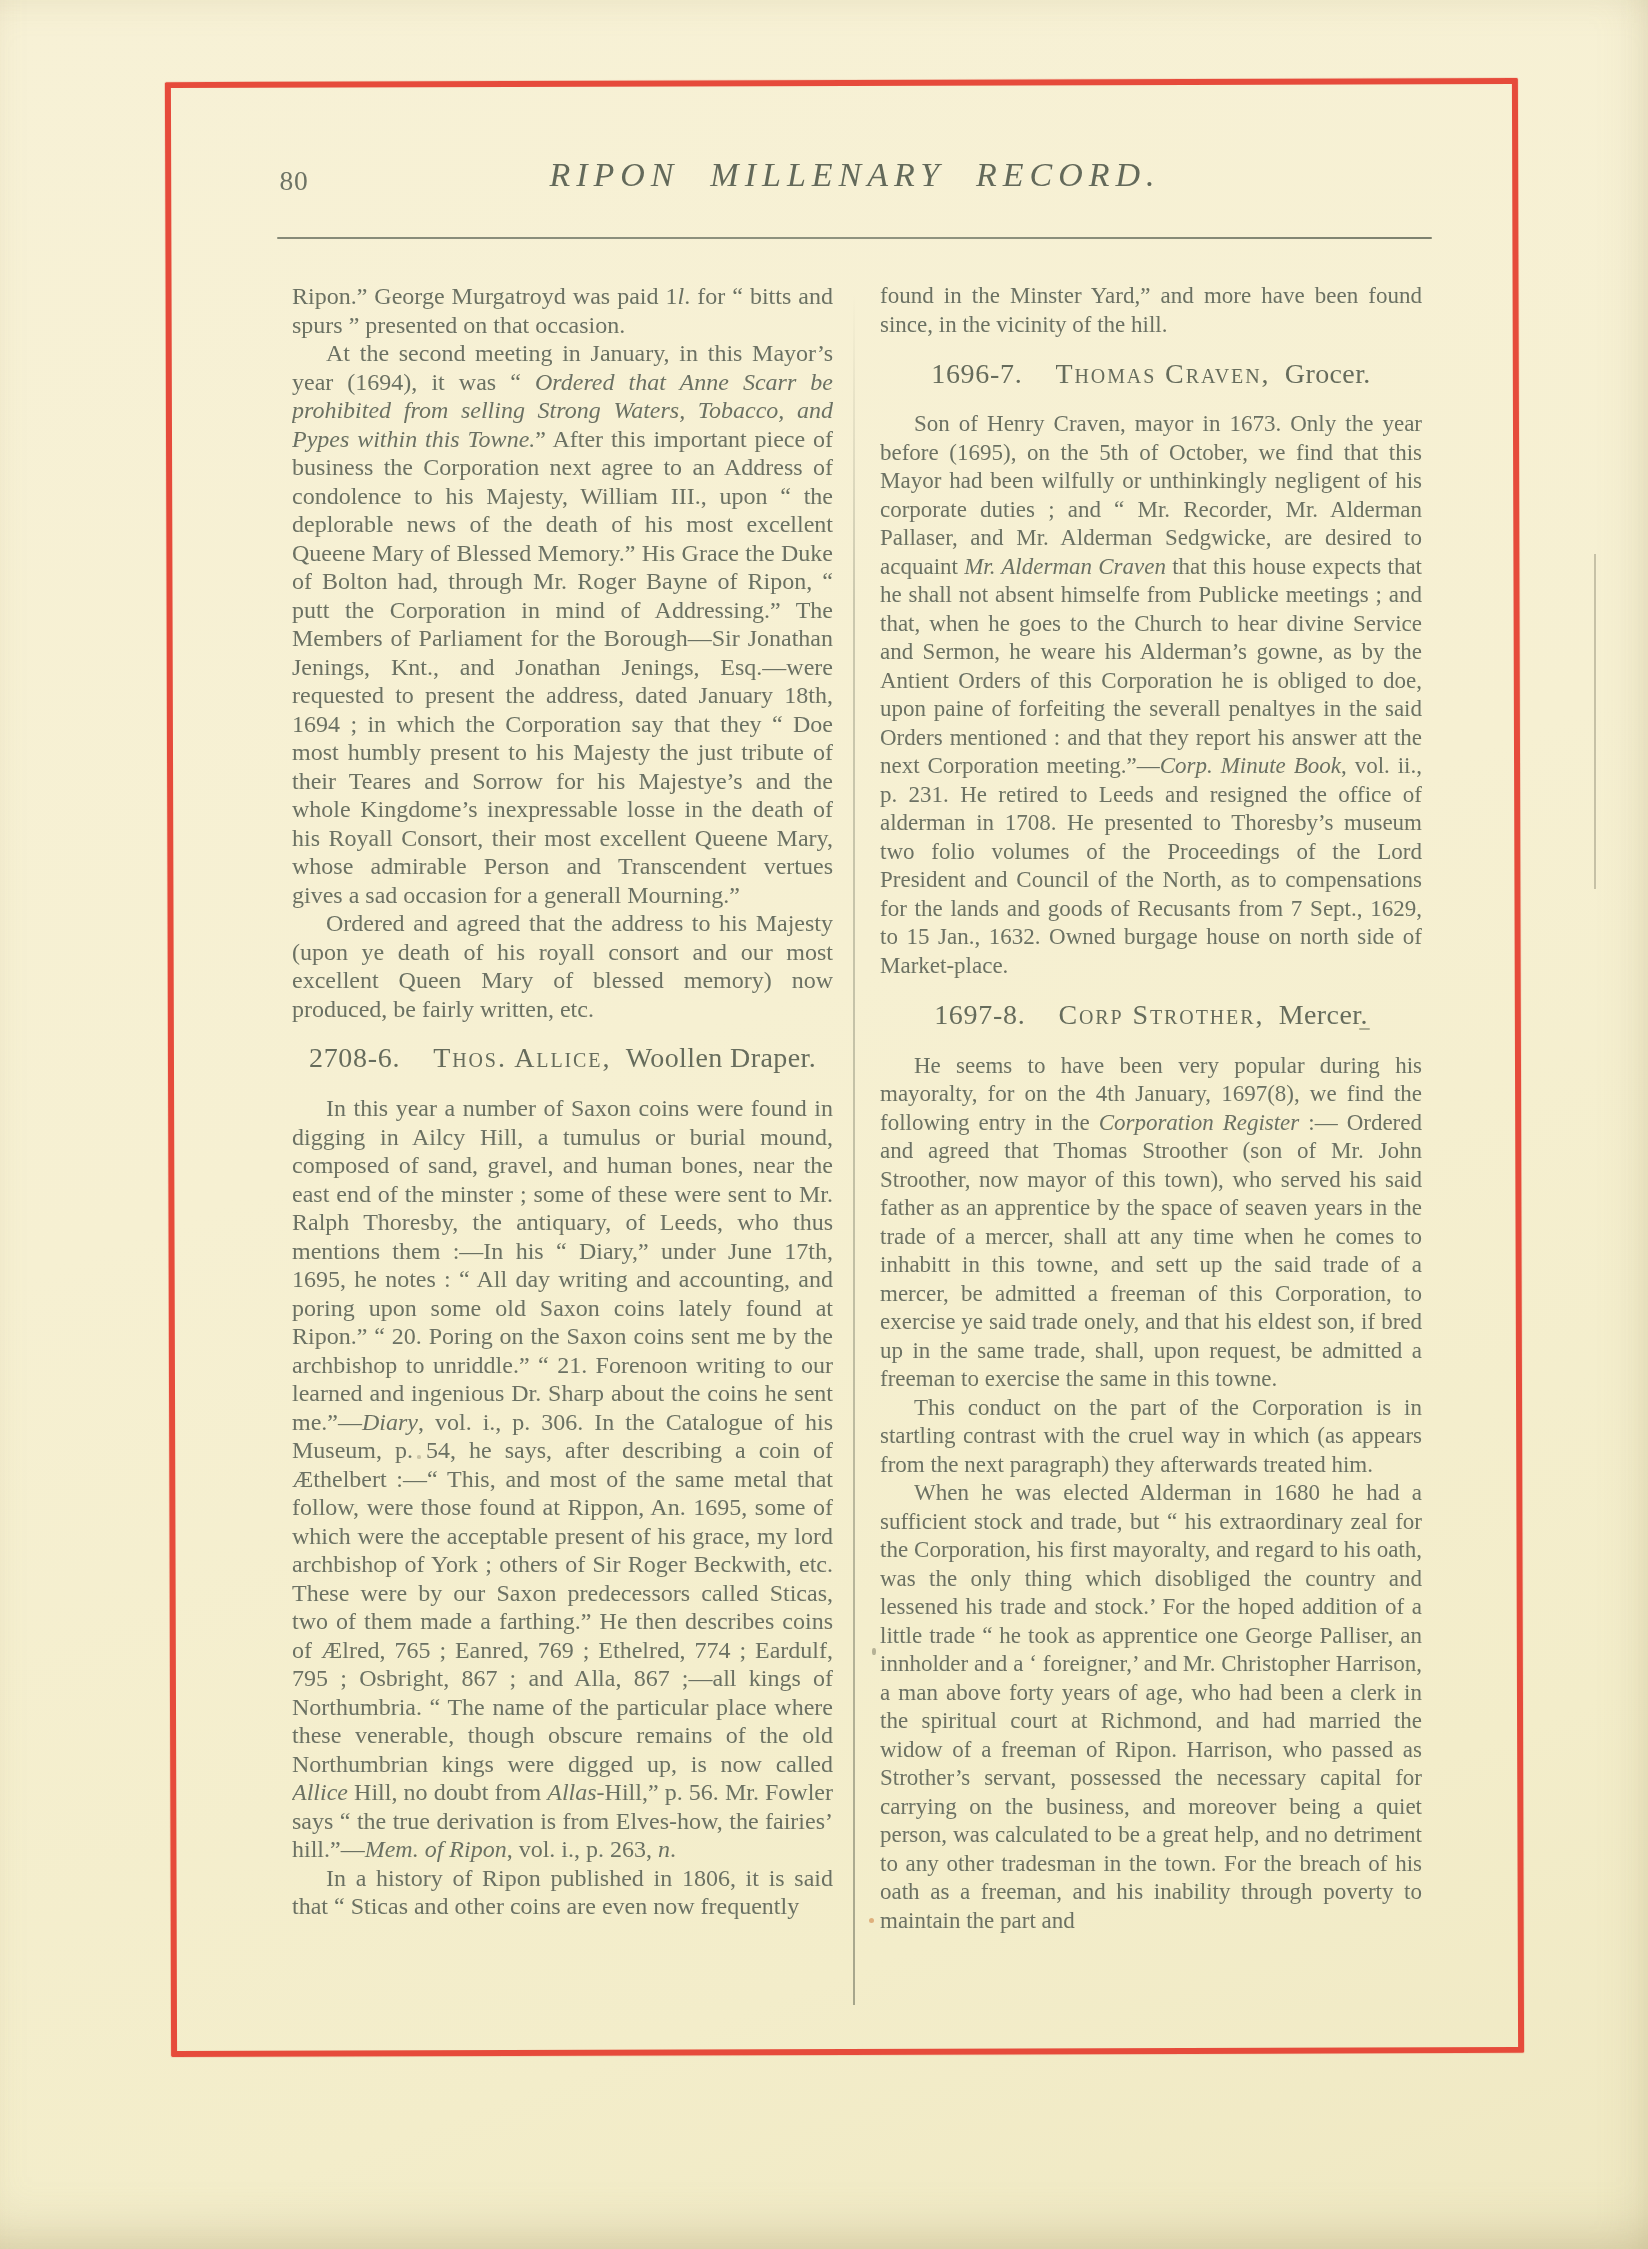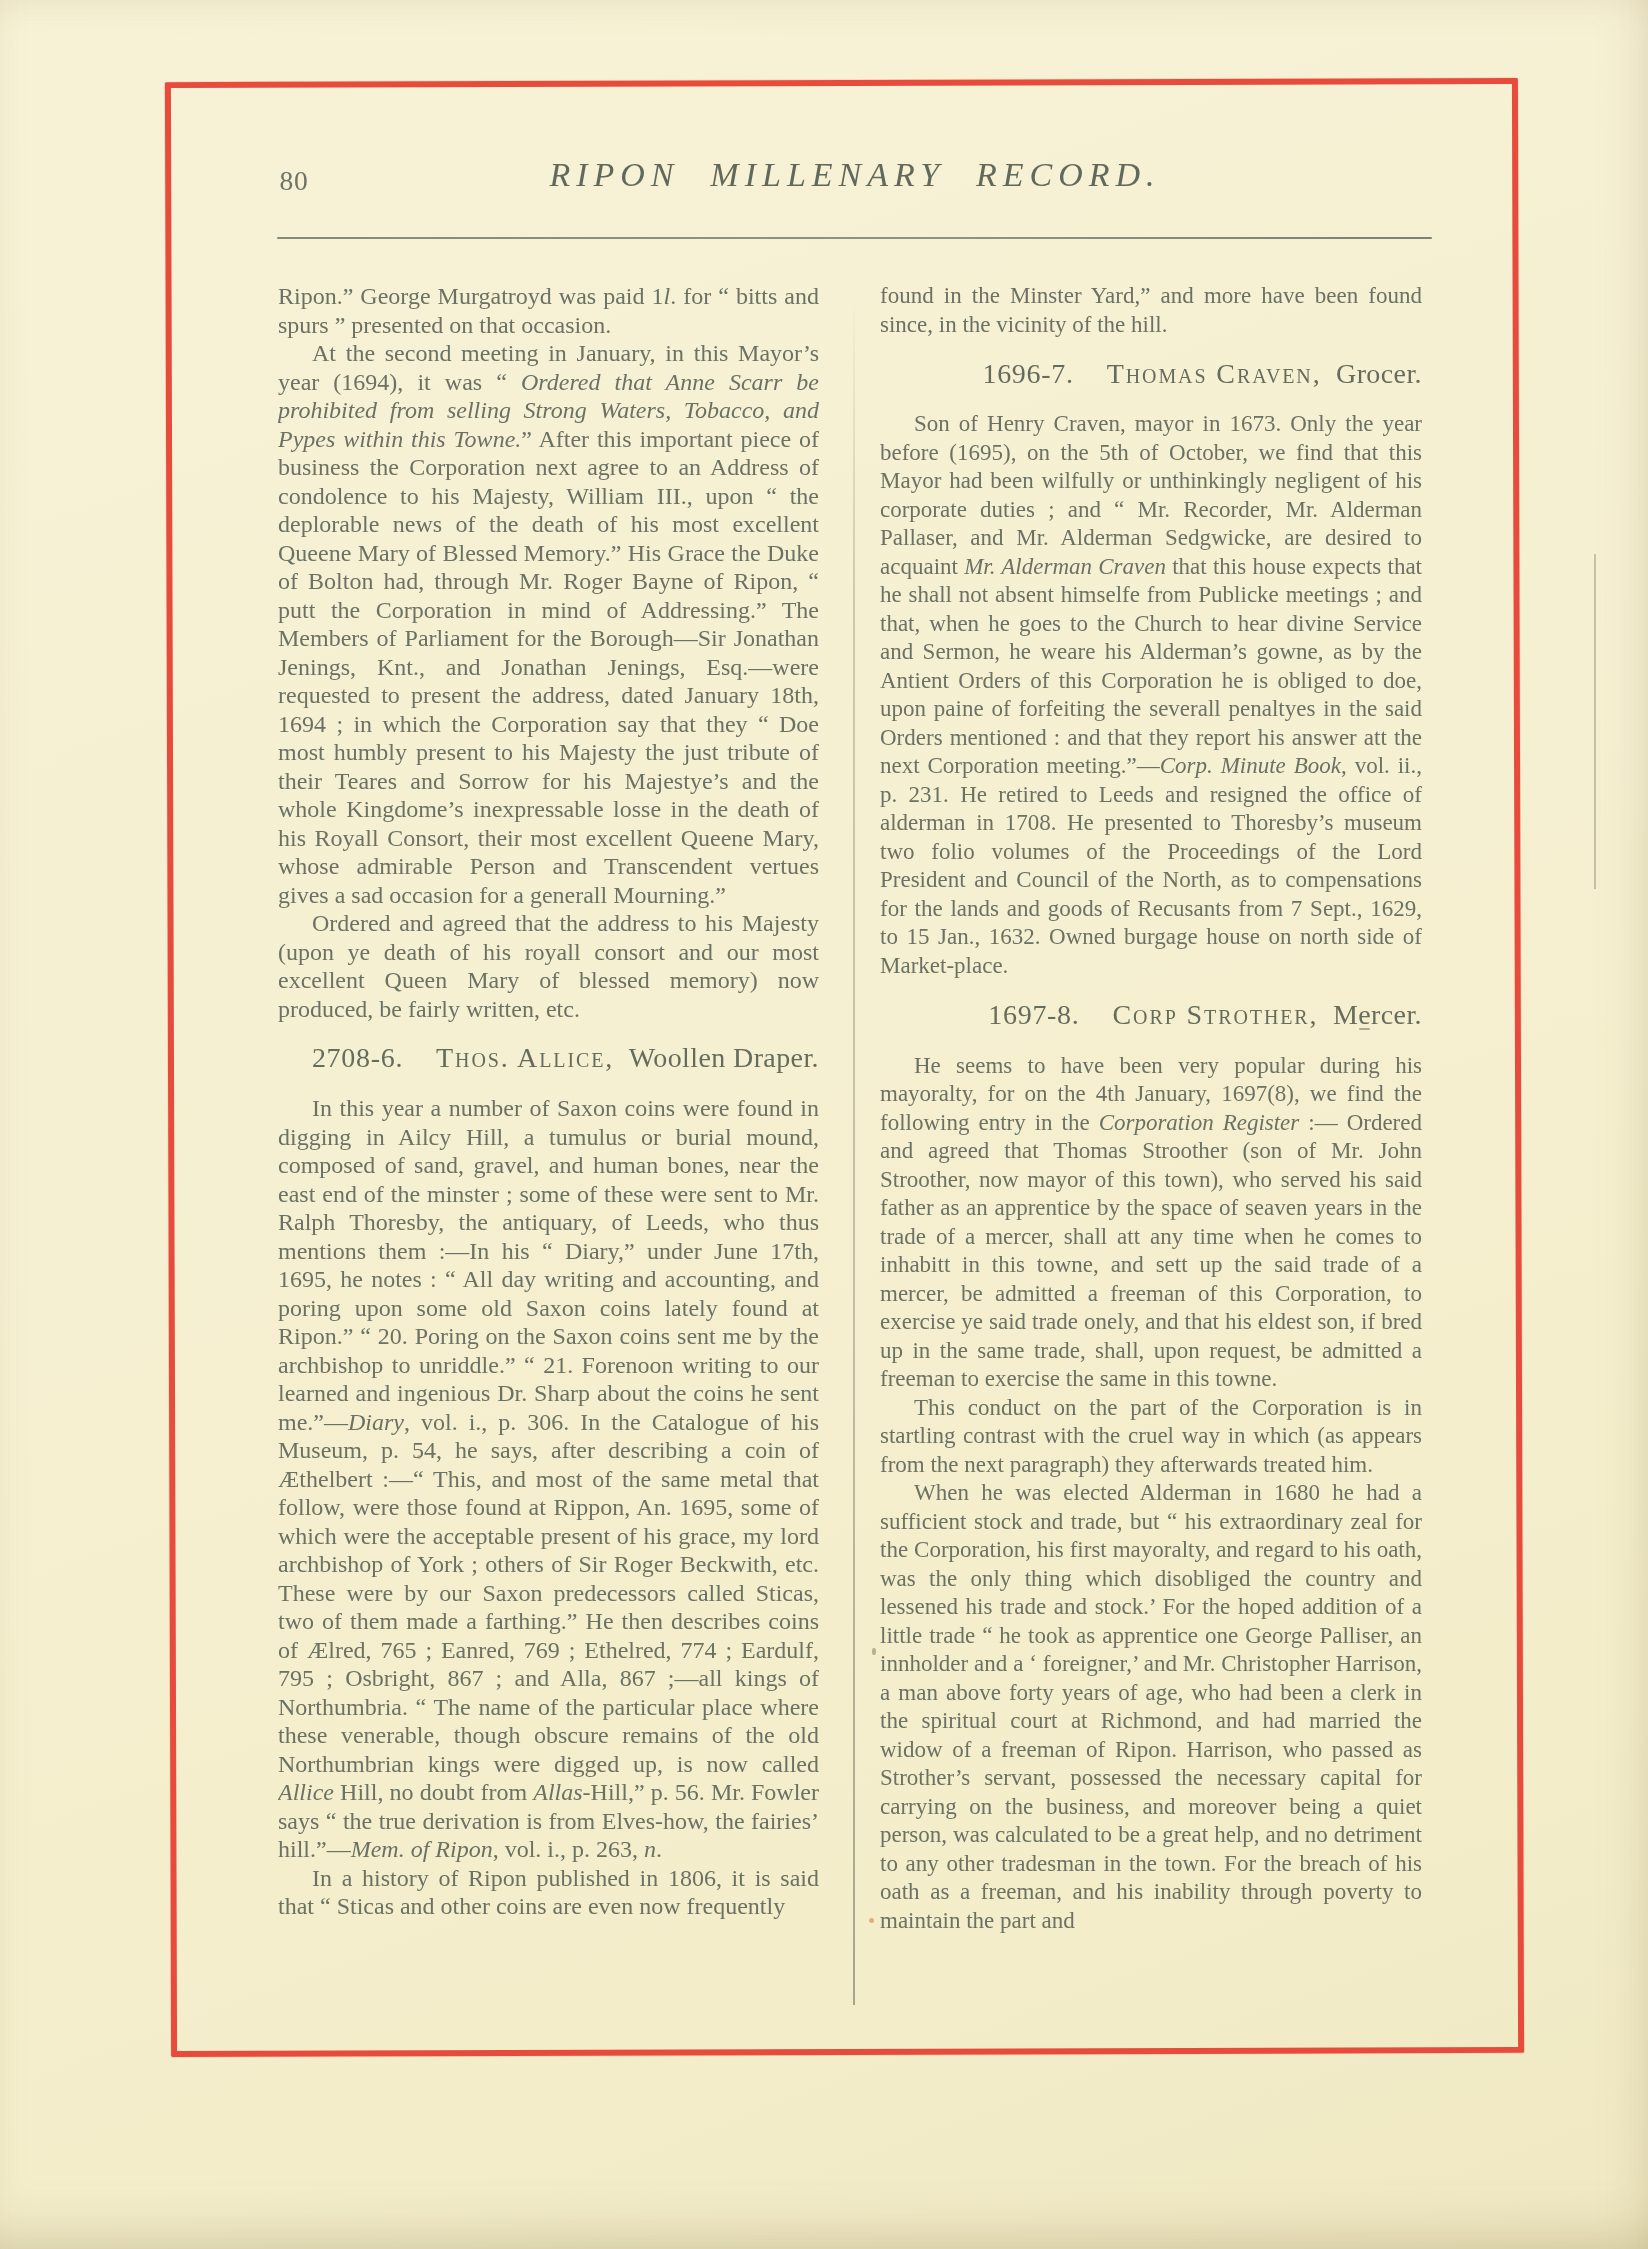--- a/index.html
+++ b/index.html
@@ -32,32 +32,32 @@
   }
   .header-rule{
     position:absolute;left:277px;top:237px;width:1155px;height:2.2px;
     background:linear-gradient(to right,#6a7060 0%,#767c6a 55%,#5f6555 100%);
     opacity:.8;border-radius:1.5px;
   }
   .column{
     position:absolute;top:282px;height:1723px;overflow:hidden;
     text-align:justify;line-height:28.5px;
   }
-  .col-left{left:278px;width:541px;font-size:24px;}
+  .col-left{left:292px;width:541px;font-size:24px;}
   .col-right{left:880px;width:542px;font-size:23px;}
   .column-divider{
     position:absolute;left:853px;top:294px;width:1.5px;height:1711px;
     background:linear-gradient(to bottom,rgba(90,95,78,0) 0%,rgba(90,95,78,.28) 18%,rgba(90,95,78,.34) 60%,rgba(90,95,78,.5) 100%);
   }
   .para{margin:0;text-indent:34px;}
   .para.noindent{text-indent:0;}
   .seg-i{font-style:italic;}
   .heading{
     margin:18px 0 19.3px 0;font-size:28px;line-height:34px;color:#666c5c;
-    text-align:right;white-space:nowrap;
+    text-align:center;white-space:nowrap;
   }
   .hyear{margin-right:33px;letter-spacing:0.7px;}
   .hname{font-variant:small-caps;letter-spacing:1.9px;margin-right:7.4px;}
   .hrest{letter-spacing:0.4px;}
   .artifact{position:absolute;pointer-events:none;}
   .art-line1{left:1594px;top:554px;width:1.5px;height:335px;background:rgba(140,135,112,.45);}
   .art-dash{left:1359px;top:1028px;width:11px;height:2.2px;background:rgba(110,115,95,.55);border-radius:1.5px;}
   .art-speck1{left:872px;top:1648px;width:3.7px;height:6.7px;background:rgba(120,118,96,.5);border-radius:50%;}
   .art-speck2{left:869px;top:1918px;width:5.2px;height:5.2px;background:rgba(205,125,60,.55);border-radius:50%;}
   .art-speck3{left:417px;top:1455px;width:3.7px;height:3.7px;background:rgba(140,135,110,.4);border-radius:50%;}

